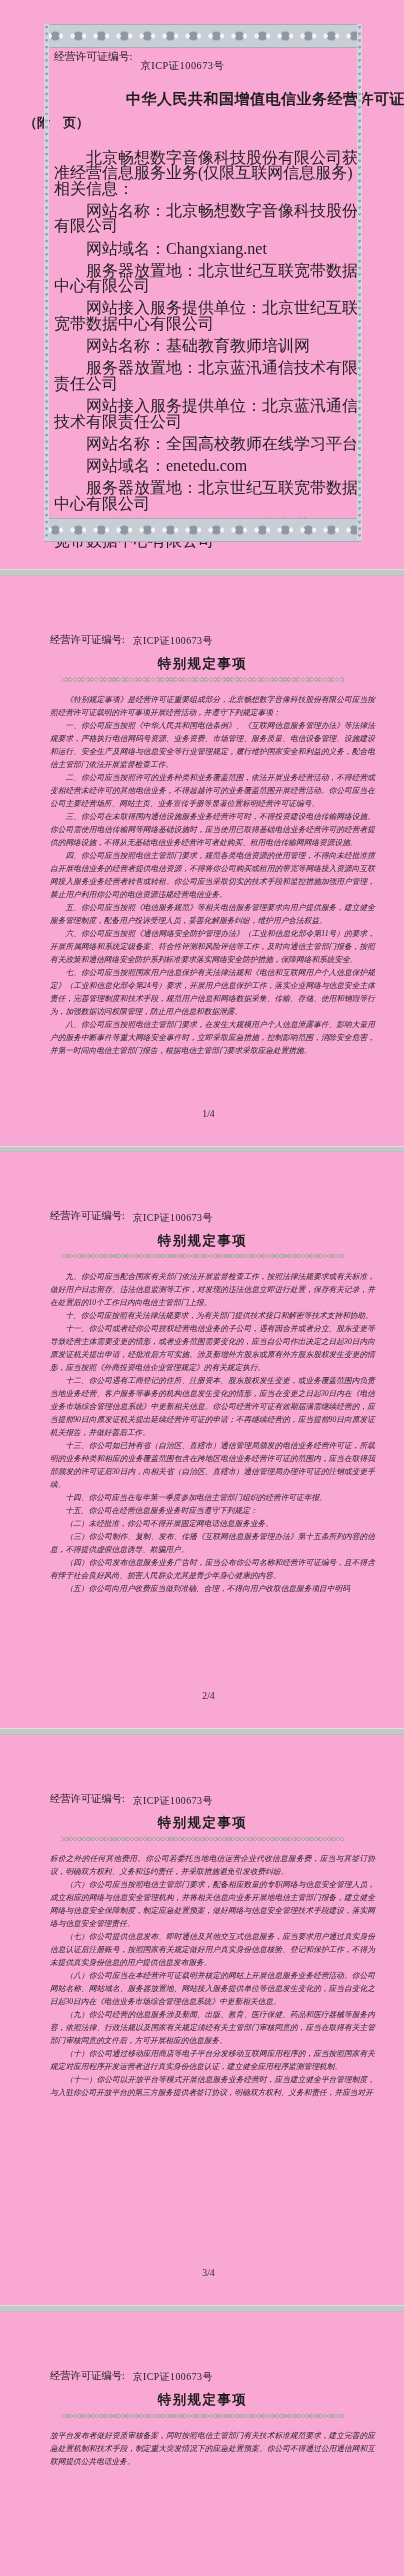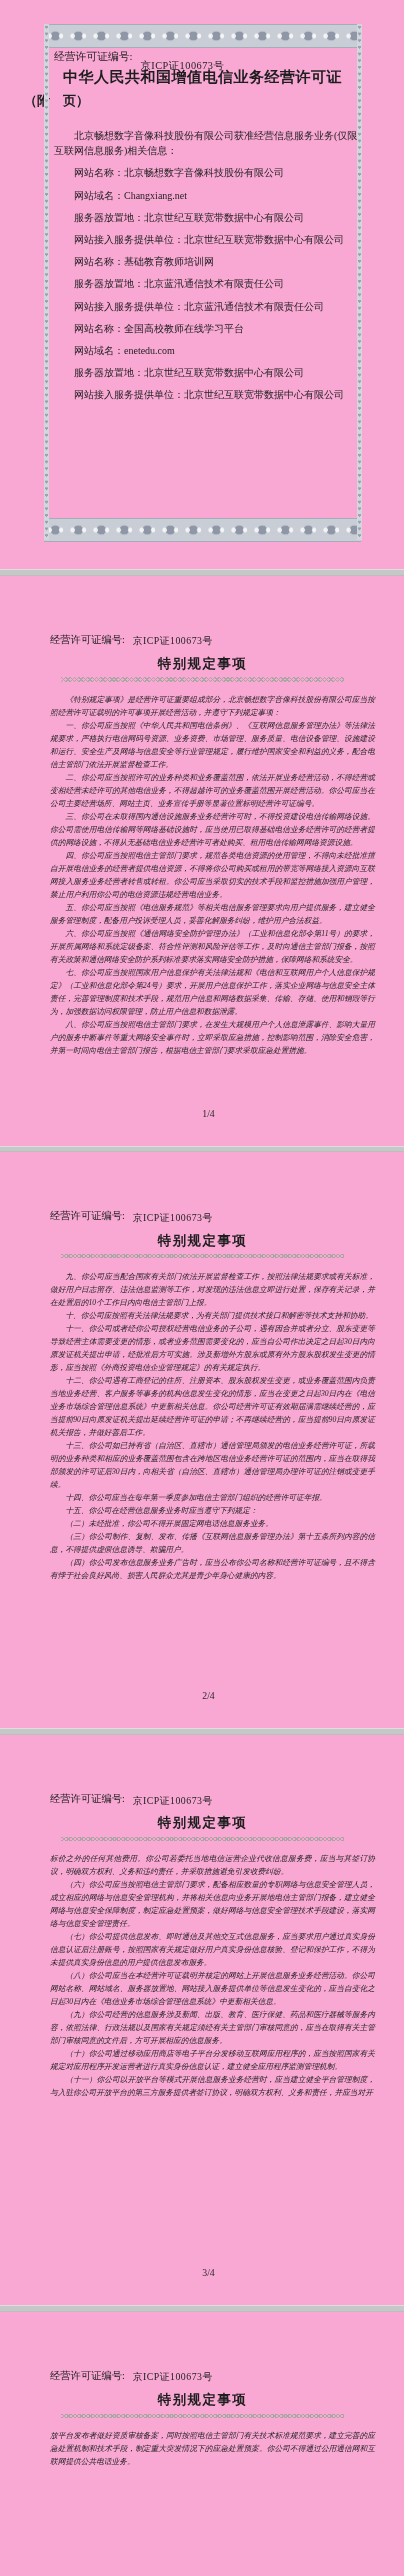--- a/index.html
+++ b/index.html
@@ -36,23 +36,23 @@
     position:absolute;top:24px;height:516px;width:4.6px;
     background-color:#d3d6dc;
     background-image:radial-gradient(circle at 2.3px 3.1px,#9aa2b0 1.3px,transparent 1.5px);
     background-size:4.6px 6.7px;
   }
   .vstrip.left{left:44px;}
   .vstrip.right{left:357px;}
 
   .p1-head{padding:50px 44px 0 54px;font-size:10.8px;}
   .p1-license-no{display:inline-block;margin-left:5.2px;position:relative;top:8.8px;font-size:10.3px;letter-spacing:0.5px;}
-  .p1-title{margin-top:4px;text-align:center;font-size:15px;font-weight:bold;letter-spacing:0.5px;}
+  .p1-title{margin-top:26px;text-align:right;font-size:15px;font-weight:bold;letter-spacing:0.5px;}
   .p1-sub{text-align:left;font-size:13px;font-weight:bold;margin-top:5.2px;margin-left:24px;}
-  .p1-body{padding:17.5px 44px 0 54px;font-size:10px;line-height:15.5px;}
+  .p1-body{padding:17.5px 44px 0 54px;font-size:16px;line-height:15.5px;}
   .p1-body p{margin:0 0 6.7px 0;}
 
   
   .sp-head{padding:57px 30px 0 50px;font-size:10.3px;}
   .sp-license-no{display:inline-block;margin-left:5.2px;position:relative;top:1.5px;font-size:9.8px;letter-spacing:0.5px;}
   .sp-title{text-align:center;font-size:13.4px;font-weight:bold;letter-spacing:1.5px;margin-top:8.2px;}
   .zigzag{
     width:283px;height:4.1px;margin:4.6px auto 0 auto;
     background:
       repeating-linear-gradient(135deg,#a8a8a2 0 1px,transparent 1px 3.1px),
@@ -131,20 +131,21 @@
       <p>　　九、你公司应当配合国家有关部门依法开展监督检查工作，按照法律法规要求或有关标准，做好用户日志留存、违法信息监测等工作，对发现的违法信息立即进行处置，保存有关记录，并在处置后的10个工作日内向电信主管部门上报。</p>
       <p>　　十、你公司应按照有关法律法规要求，为有关部门提供技术接口和解密等技术支持和协助。</p>
       <p>　　十一、你公司或者经你公司授权经营电信业务的子公司，遇有因合并或者分立、股东变更等导致经营主体需要变更的情形，或者业务范围需要变化的，应当自公司作出决定之日起30日内向原发证机关提出申请，经批准后方可实施。涉及新增外方股东或原有外方股东股权发生变更的情形，应当按照《外商投资电信企业管理规定》的有关规定执行。</p>
       <p>　　十二、你公司遇有工商登记的住所、注册资本、股东股权发生变更，或业务覆盖范围内负责当地业务经营、客户服务等事务的机构信息发生变化的情形，应当在变更之日起30日内在《电信业务市场综合管理信息系统》中更新相关信息。你公司经营许可证有效期届满需继续经营的，应当提前90日向原发证机关提出延续经营许可证的申请；不再继续经营的，应当提前90日向原发证机关报告，并做好善后工作。</p>
       <p>　　十三、你公司如已持有省（自治区、直辖市）通信管理局颁发的电信业务经营许可证，所载明的业务种类和相应的业务覆盖范围包含在跨地区电信业务经营许可证的范围内，应当在取得我部颁发的许可证后30日内，向相关省（自治区、直辖市）通信管理局办理许可证的注销或变更手续。</p>
       <p>　　十四、你公司应当在每年第一季度参加电信主管部门组织的经营许可证年报。</p>
       <p>　　十五、你公司在经营信息服务业务时应当遵守下列规定：</p>
       <p>　　（二）未经批准，你公司不得开展固定网电话信息服务业务。</p>
       <p>　　（三）你公司制作、复制、发布、传播《互联网信息服务管理办法》第十五条所列内容的信息，不得提供虚假信息诱导、欺骗用户。</p>
       <p>　　（四）你公司发布信息服务业务广告时，应当公布你公司名称和经营许可证编号，且不得含有悖于社会良好风尚、损害人民群众尤其是青少年身心健康的内容。</p>
+      <p>　　（五）你公司向用户收费应当做到准确、合理，不得向用户收取信息服务项目中明码</p>
     </div>
   <div class="page-no">2/4</div>
 </div>
 
 <div class="divider"></div>
 
 <div class="page sp" id="page4">
   <div class="sp-head">
     <span>经营许可证编号:</span>
     <span class="sp-license-no">京ICP证100673号</span>

